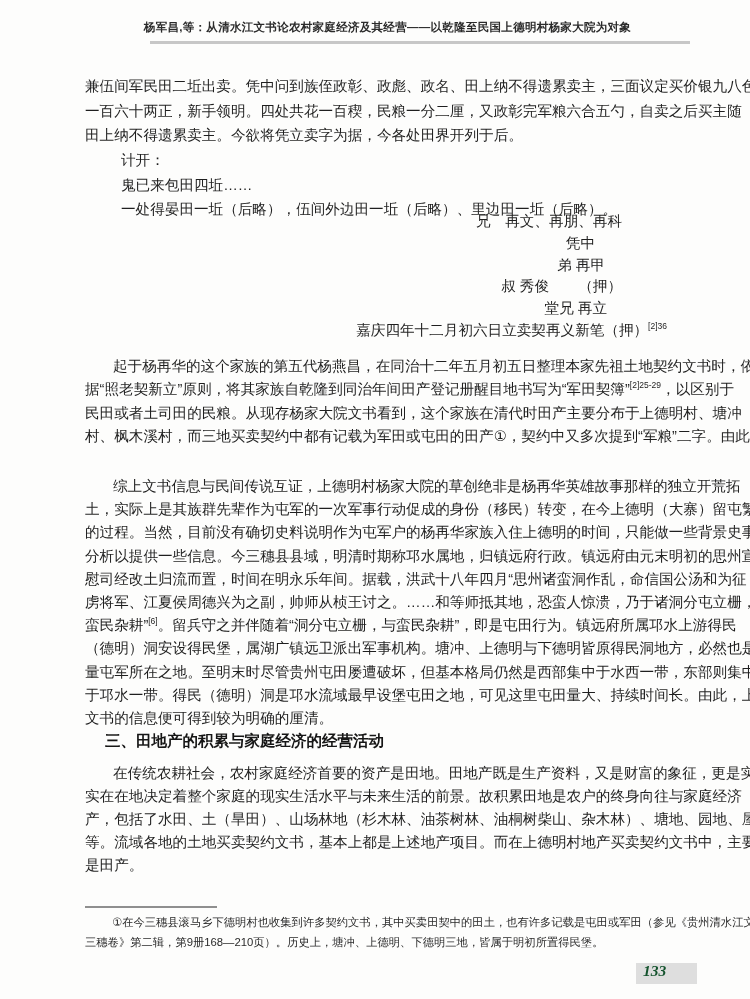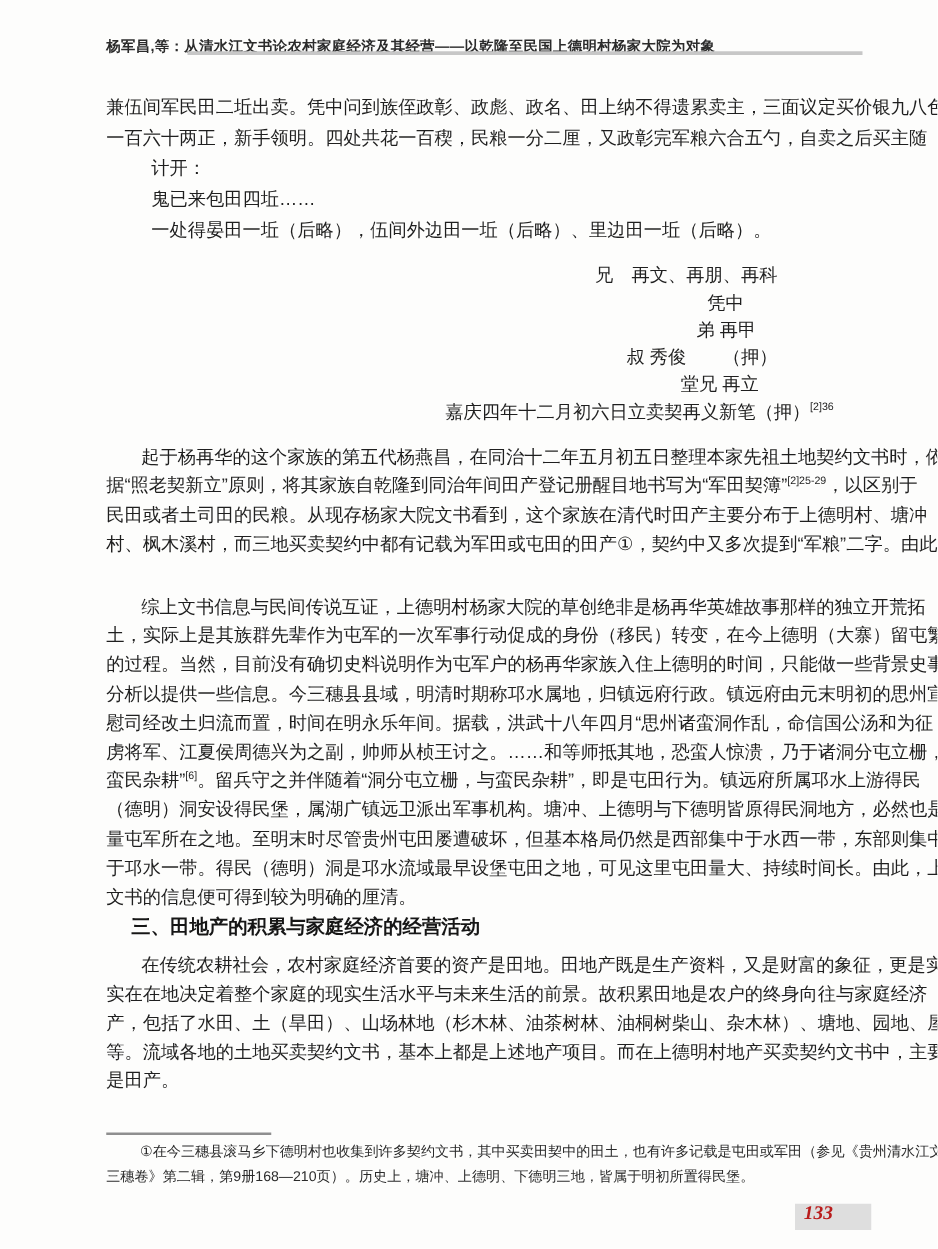--- a/index.html
+++ b/index.html
@@ -4,22 +4,22 @@
 <style>
   html,body { margin:0; padding:0; background:#ffffff; }
   .page {
     position:relative; width:750px; height:999px;
     background:#fdfdfc; overflow:hidden;
     font-family:"Liberation Sans","DejaVu Sans",sans-serif;
     color:#1f1f1f;
   }
   .hdr {
     position:absolute; top:20px; left:85px; width:605px;
-    text-align:left; font-size:11.5px; font-weight:bold;
-    letter-spacing:0.3px; color:#2b2b2b; white-space:nowrap;margin-top:10px;
+    text-align:center; font-size:11.5px; font-weight:bold;
+    letter-spacing:0.3px; color:#2b2b2b; white-space:nowrap;
   }
   .hdr-rule {
     position:absolute; top:41px; left:150px; width:540px; height:3px;
     background:#c7c7c7;
   }
   .txt { position:absolute; left:85px; width:582px; font-size:14.6px; }
   .txt .tline { white-space:nowrap; }
   #quote-block { top:74px; }
   #quote-block .tline { height:24.7px; line-height:24.7px; }
   #quote-block .tline.sub { padding-left:36px; }
@@ -44,36 +44,37 @@
   #footnote { top:913px; font-size:11.3px; color:#2a2a2a; }
   #footnote .tline { height:19.5px; line-height:19.5px; }
   #footnote .tline:first-child { padding-left:27px; }
   .pagenum-band {
     position:absolute; top:963px; left:636px; width:61px; height:21px;
     background:#dedede;
   }
   .pagenum {
     position:absolute; top:962px; left:643px;
     font-family:"Liberation Serif","DejaVu Serif",serif;
-    font-style:italic; font-weight:bold; font-size:15.5px; color:#b91c1c;
+    font-style:italic; font-weight:bold; font-size:15.5px; color:#14532d;
   }
   sup { font-size:8.5px; line-height:0; vertical-align:super; }
 </style>
 </head>
 <body>
 
 <div class="page">
 
   <div class="hdr">杨军昌,等：从清水江文书论农村家庭经济及其经营——以乾隆至民国上德明村杨家大院为对象</div>
   <div class="hdr-rule"></div>
 
   <div class="txt" id="quote-block">
     <div>
         <div class="tline">兼伍间军民田二坵出卖。凭中问到族侄政彰、政彪、政名、田上纳不得遗累卖主，三面议定买价银九八色</div>
         <div class="tline">一百六十两正，新手领明。四处共花一百稧，民粮一分二厘，又政彰完军粮六合五勺，自卖之后买主随</div>
+        <div class="tline">田上纳不得遗累卖主。今欲将凭立卖字为据，今各处田界开列于后。</div>
       </div>
     <div class="sub-wrap">
         <div class="tline sub">计开：</div>
         <div class="tline sub">鬼已来包田四坵……</div>
         <div class="tline sub">一处得晏田一坵（后略），伍间外边田一坵（后略）、里边田一坵（后略）。</div>
       </div>
   </div>
 
   <div class="txt" id="sig-block">
     <div class="tline pr45">兄　再文、再朋、再科</div>

